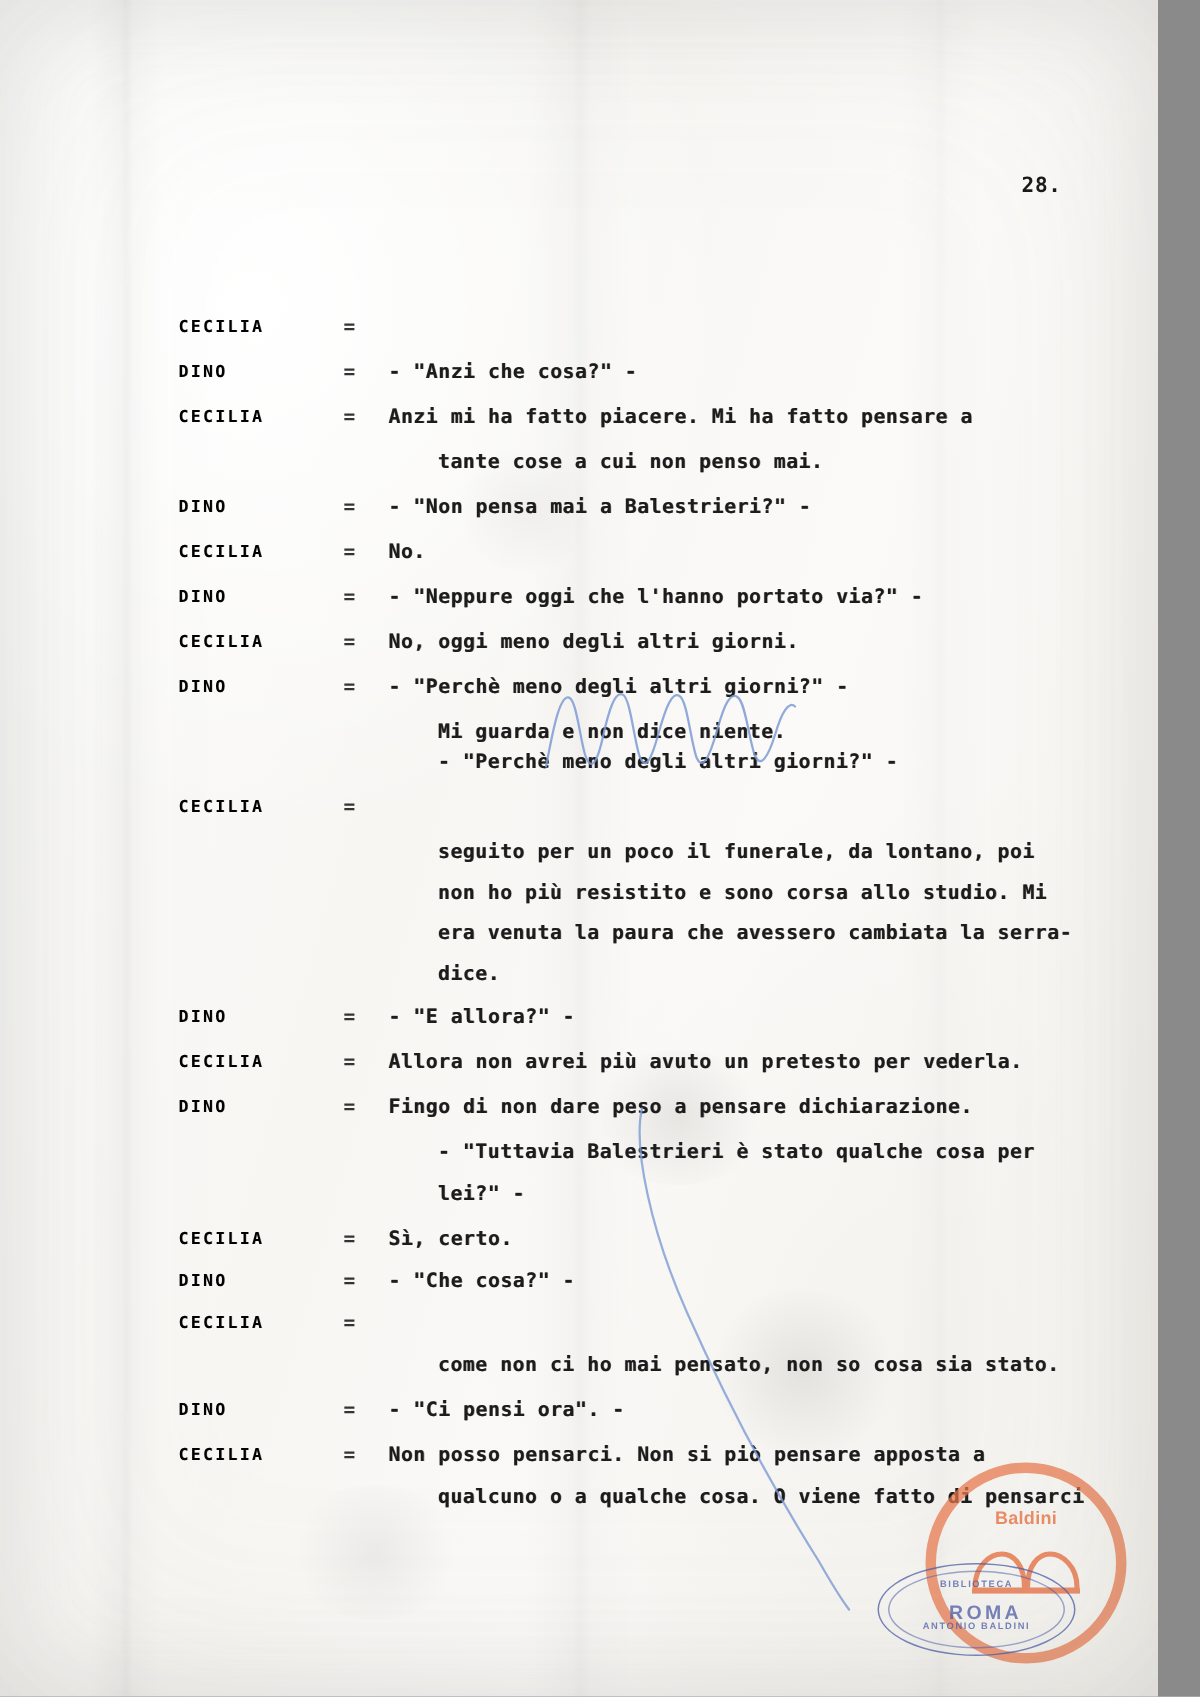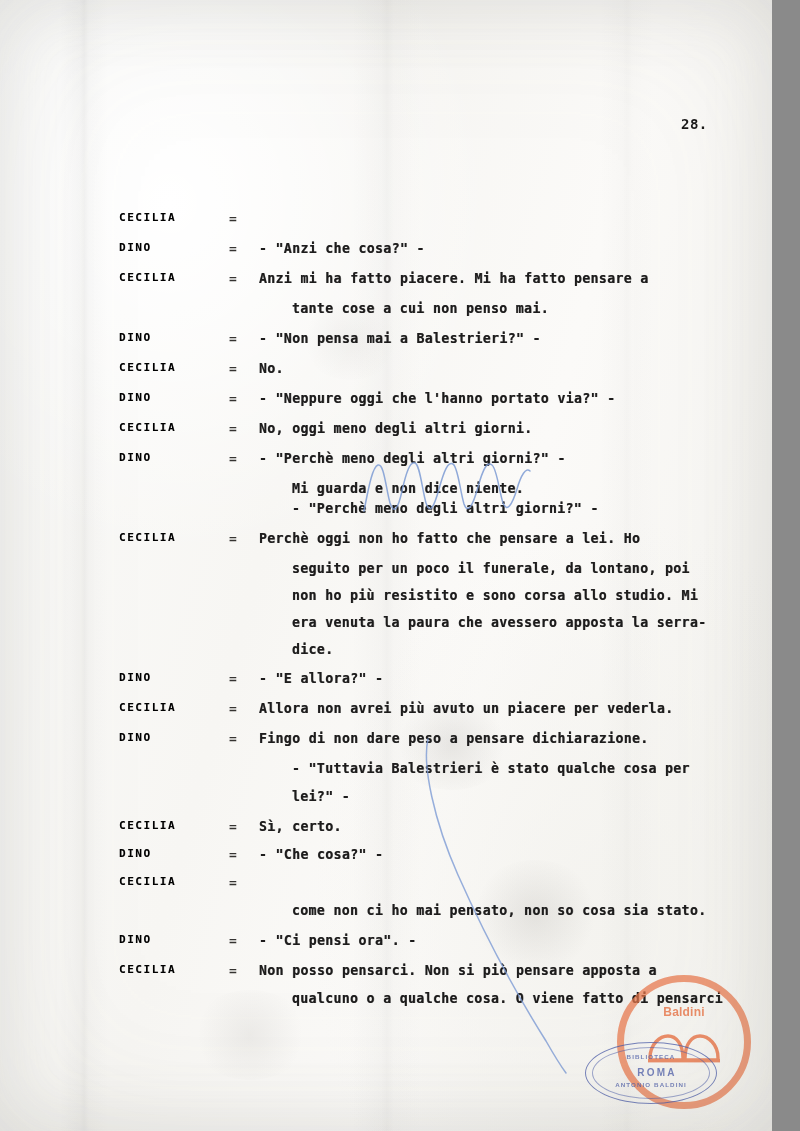--- a/index.html
+++ b/index.html
@@ -157,21 +157,21 @@
   }
   #library-stamp .st-text {
     position: absolute;
     left: 0; right: 0;
     text-align: center;
     color: #4a5ba8;
     font-family: "Liberation Sans", sans-serif;
     font-weight: 700;
   }
   #library-stamp .st-top    { top: 11px; font-size: 6.2px; letter-spacing: 1.1px; }
-  #library-stamp .st-mid    { top: 25px; font-size: 10px; letter-spacing: 2.2px; padding-left: 12px; }
+  #library-stamp .st-mid    { top: 25px; font-size: 13px; letter-spacing: 2.2px; padding-left: 12px; }
   #library-stamp .st-bottom { top: 39px; font-size: 6.2px; letter-spacing: 1.1px; }
 </style>
 </head>
 <body>
 
 <div id="page">
 
   <div class="paper-base"></div>
   <div class="crease c1"></div>
   <div class="crease c2"></div>
@@ -229,43 +229,42 @@
       </div>
       <div class="line" style="top: 481px;">
         <span class="speech cont faded">Mi guarda e non dice niente.</span>
       </div>
       <div class="line" style="top: 501px;">
         <span class="speech cont">- "Perchè meno degli altri giorni?" -</span>
       </div>
       <div class="line" style="top: 531px;">
         <span class="speaker">CECILIA</span>
         <span class="eq">=</span>
-        <span class="speech">Perchè oggi non ho fatto che pensare a lei. Ho</span>
       </div>
       <div class="line" style="top: 561px; text-align: right;">
         <span class="speech cont">seguito per un poco il funerale, da lontano, poi</span>
       </div>
       <div class="line" style="top: 588px;">
         <span class="speech cont">non ho più resistito e sono corsa allo studio. Mi</span>
       </div>
       <div class="line" style="top: 615px;">
-        <span class="speech cont">era venuta la paura che avessero apposta la serra-</span>
+        <span class="speech cont">era venuta la paura che avessero cambiata la serra-</span>
       </div>
       <div class="line" style="top: 642px;">
         <span class="speech cont faded2">dice.</span>
       </div>
       <div class="line" style="top: 671px;">
         <span class="speaker">DINO</span>
         <span class="eq">=</span>
         <span class="speech">- "E allora?" -</span>
       </div>
       <div class="line" style="top: 701px;">
         <span class="speaker">CECILIA</span>
         <span class="eq">=</span>
-        <span class="speech">Allora non avrei più avuto un piacere per vederla.</span>
+        <span class="speech">Allora non avrei più avuto un pretesto per vederla.</span>
       </div>
       <div class="line" style="top: 731px;">
         <span class="speaker">DINO</span>
         <span class="eq">=</span>
         <span class="speech">Fingo di non dare peso a pensare dichiarazione.</span>
       </div>
       <div class="line" style="top: 761px;">
         <span class="speech cont">- "Tuttavia Balestrieri è stato qualche cosa per</span>
       </div>
       <div class="line" style="top: 789px;">

